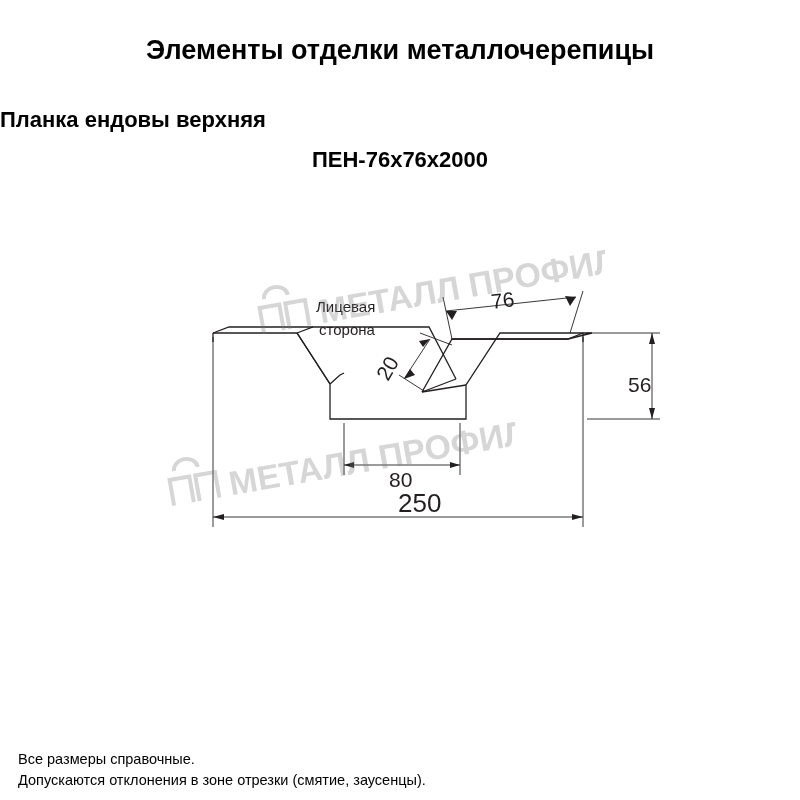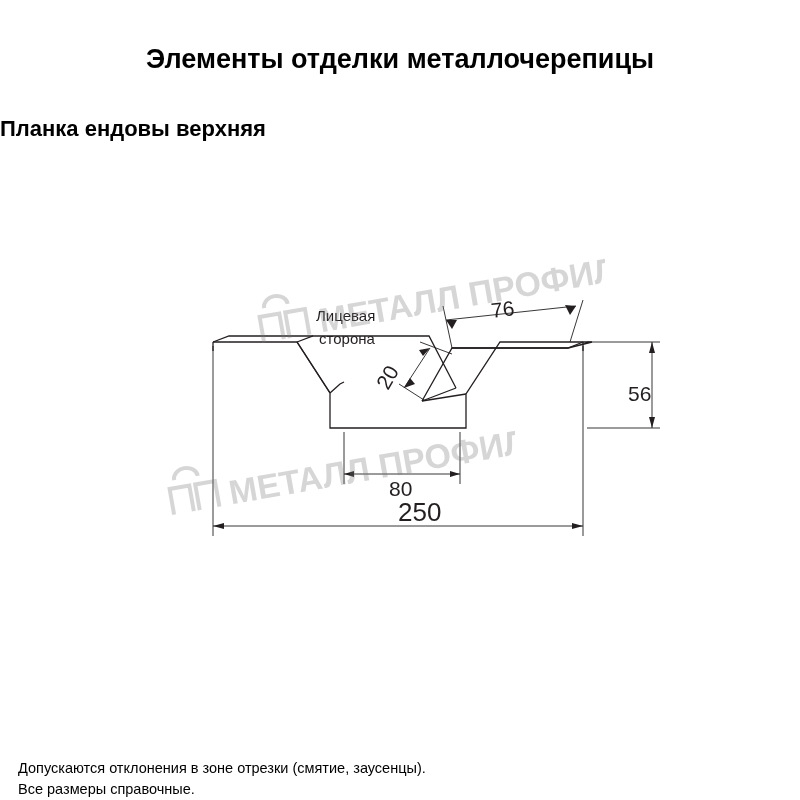--- a/index.html
+++ b/index.html
@@ -10,21 +10,21 @@
   body {
     width: 800px;
     height: 800px;
     position: relative;
     font-family: "Liberation Sans", sans-serif;
     color: #000000;
     overflow: hidden;
   }
   .page {
     position: absolute;
-    left: 0; top: 16px;
+    left: 0; top: 7px;
     width: 800px;
     height: 684px;
   }
   .title-main {
     position: absolute;
     left: 0; top: 28px;
     width: 800px;
     text-align: center;
     font-size: 27px;
     font-weight: bold;
@@ -70,20 +70,21 @@
   svg { display: block; }
   text { font-family: "Liberation Sans", sans-serif; }
 </style>
 </head>
 <body>
 
 <div class="page">
 
   <div class="title-main">Элементы отделки металлочерепицы</div>
   <div class="title-sub">Планка ендовы верхняя</div>
+  <div class="title-code">ПЕН-76х76х2000</div>
 
   <div class="drawing">
     <svg width="800" height="420" viewBox="0 0 800 420">
 
       <g fill="none" stroke="#231f20" stroke-width="1.3">
 
         <path d="M 213,146 L 297,146 L 330,197 L 330,232 L 466,232 L 466,198 L 500,146 L 583,146"></path>
 
         <path d="M 213,146 L 213,155"></path>
         <path d="M 583,146 L 583,155"></path>
@@ -167,17 +168,17 @@
           <path d="M 14,70 L 14,44 L 34,44 L 34,70"></path>
           <path d="M 40,70 L 40,44 L 60,44 L 60,70"></path>
           <path d="M 20,36 a 12,10 0 0 1 24,0"></path>
         </g>
         <text x="72" y="70" font-size="34" font-weight="bold" fill="#7a7a7a" font-family="'Liberation Sans', sans-serif">МЕТАЛЛ ПРОФИЛЬ</text>
       </g>
     </svg>
   </div>
 
   <div class="footnotes">
+    <div>Все размеры справочные.</div>
     <div>Допускаются отклонения в зоне отрезки (смятие, заусенцы).</div>
-    <div>Все размеры справочные.</div>
   </div>
 
 </div>
 
 </body></html>

